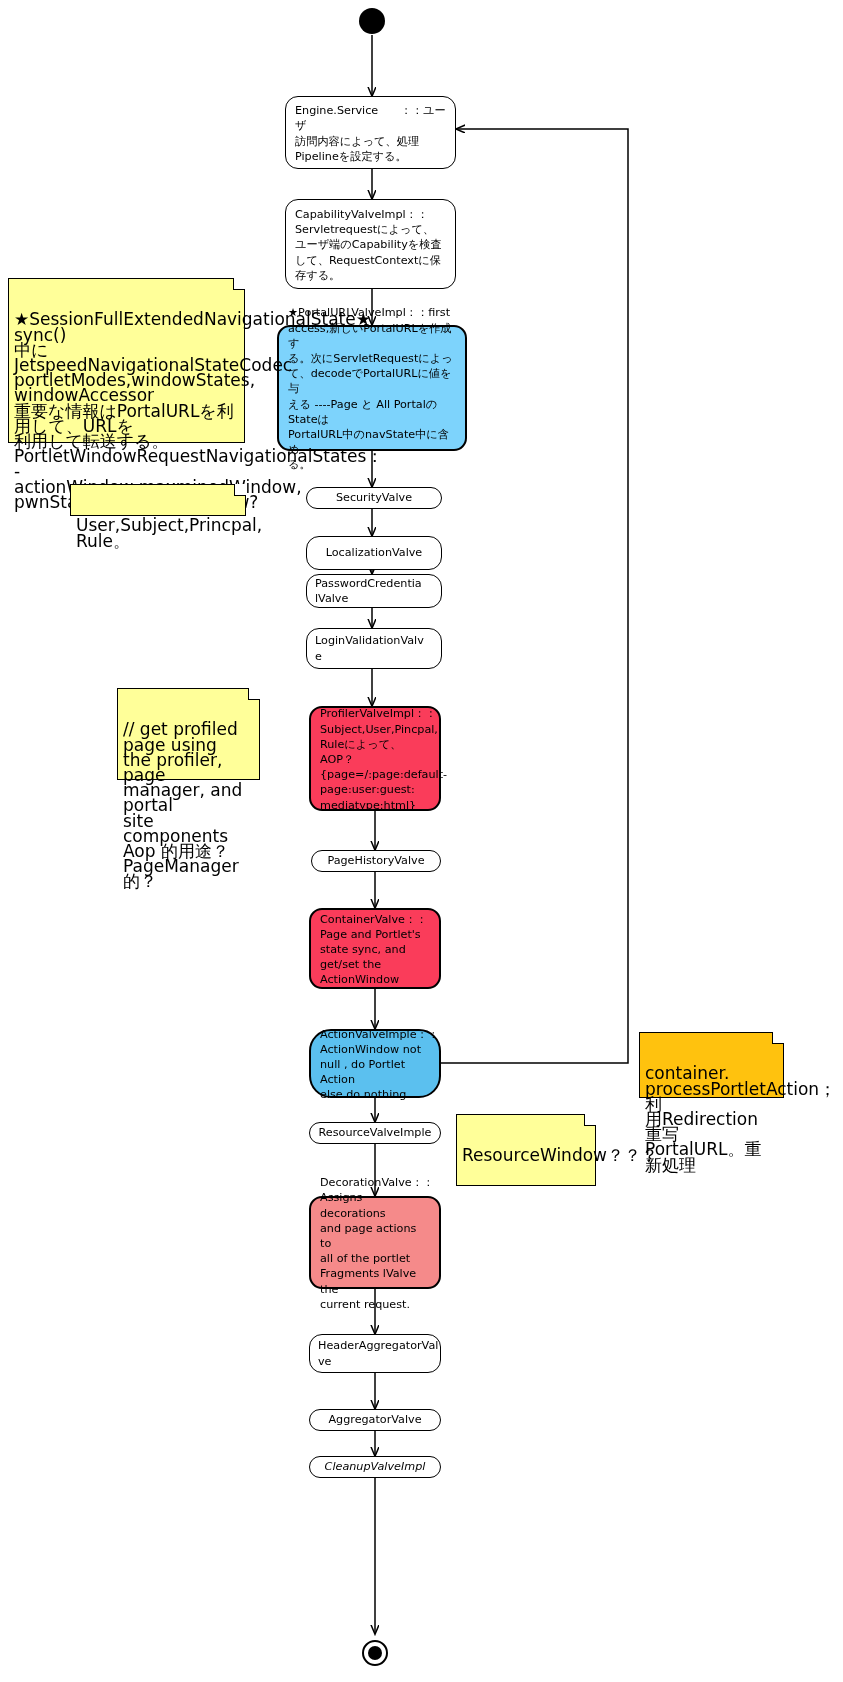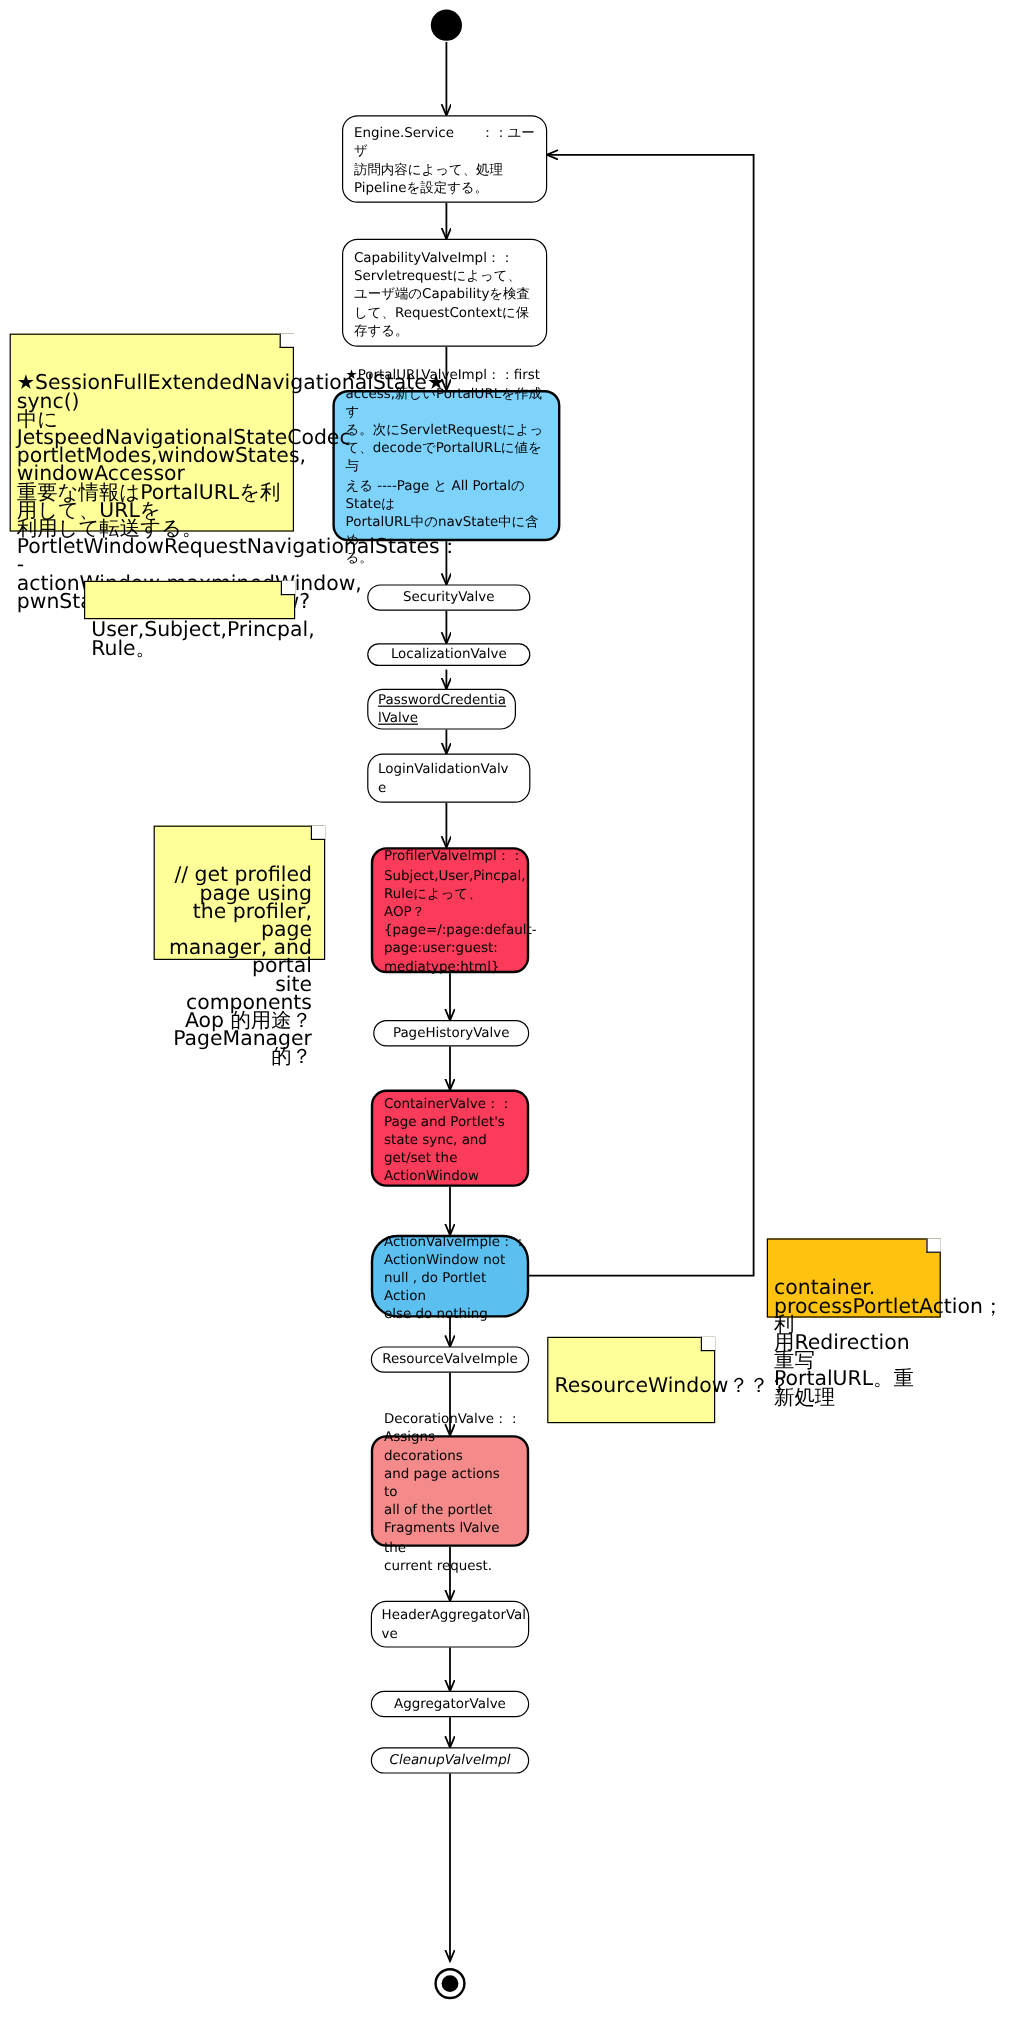--- a/index.html
+++ b/index.html
@@ -154,25 +154,25 @@
 て、decodeでPortalURLに値を与
 える ----Page と All PortalのStateは
 PortalURL中のnavState中に含め
 る。</span>
   </div>
 
   <div class="node c-white" style="left:306px;top:487px;width:136px;height:22px;">
     <span class="txt">SecurityValve</span>
   </div>
 
-  <div class="node c-white" style="left:306px;top:536px;width:136px;height:19px;justify-content:center;">
+  <div class="node c-white" style="left:306px;top:536px;width:136px;height:34px;justify-content:center;">
     <span class="txt">LocalizationValve</span>
   </div>
 
-  <div class="node left c-white" style="left:306px;top:574px;width:124px;height:34px;padding:3px 8px;text-decoration:underline;">
+  <div class="node left c-white" style="left:306px;top:574px;width:136px;height:34px;padding:3px 8px;">
     <span class="txt">PasswordCredentia
 lValve</span>
   </div>
 
   <div class="node left c-white" style="left:306px;top:628px;width:136px;height:41px;padding:5px 8px;">
     <span class="txt">LoginValidationValv
 e</span>
   </div>
 
   <div class="node left c-pink" style="left:309px;top:706px;width:132px;height:105px;border-width:2.2px;">
@@ -241,21 +241,21 @@
 PortletWindowRequestNavigationalStates：
 -actionWindow,maxminedWindow,
 pwnStates,resourceWindow?</span>
   </div>
 
   <div class="note" style="left:70px;top:484px;width:176px;height:32px;">
     <span class="fold"></span>
     <span>User,Subject,Princpal, Rule。</span>
   </div>
 
-  <div class="note" style="left:128px;top:688px;width:143px;height:112px;text-align:right;">
+  <div class="note" style="left:117px;top:688px;width:143px;height:92px;">
     <span class="fold"></span>
     <span>// get profiled page using
 the profiler, page
 manager,  and portal
 site components
 Aop 的用途？
 PageManager的？</span>
   </div>
 
   <div class="note orange" style="left:639px;top:1032px;width:145px;height:66px;">

